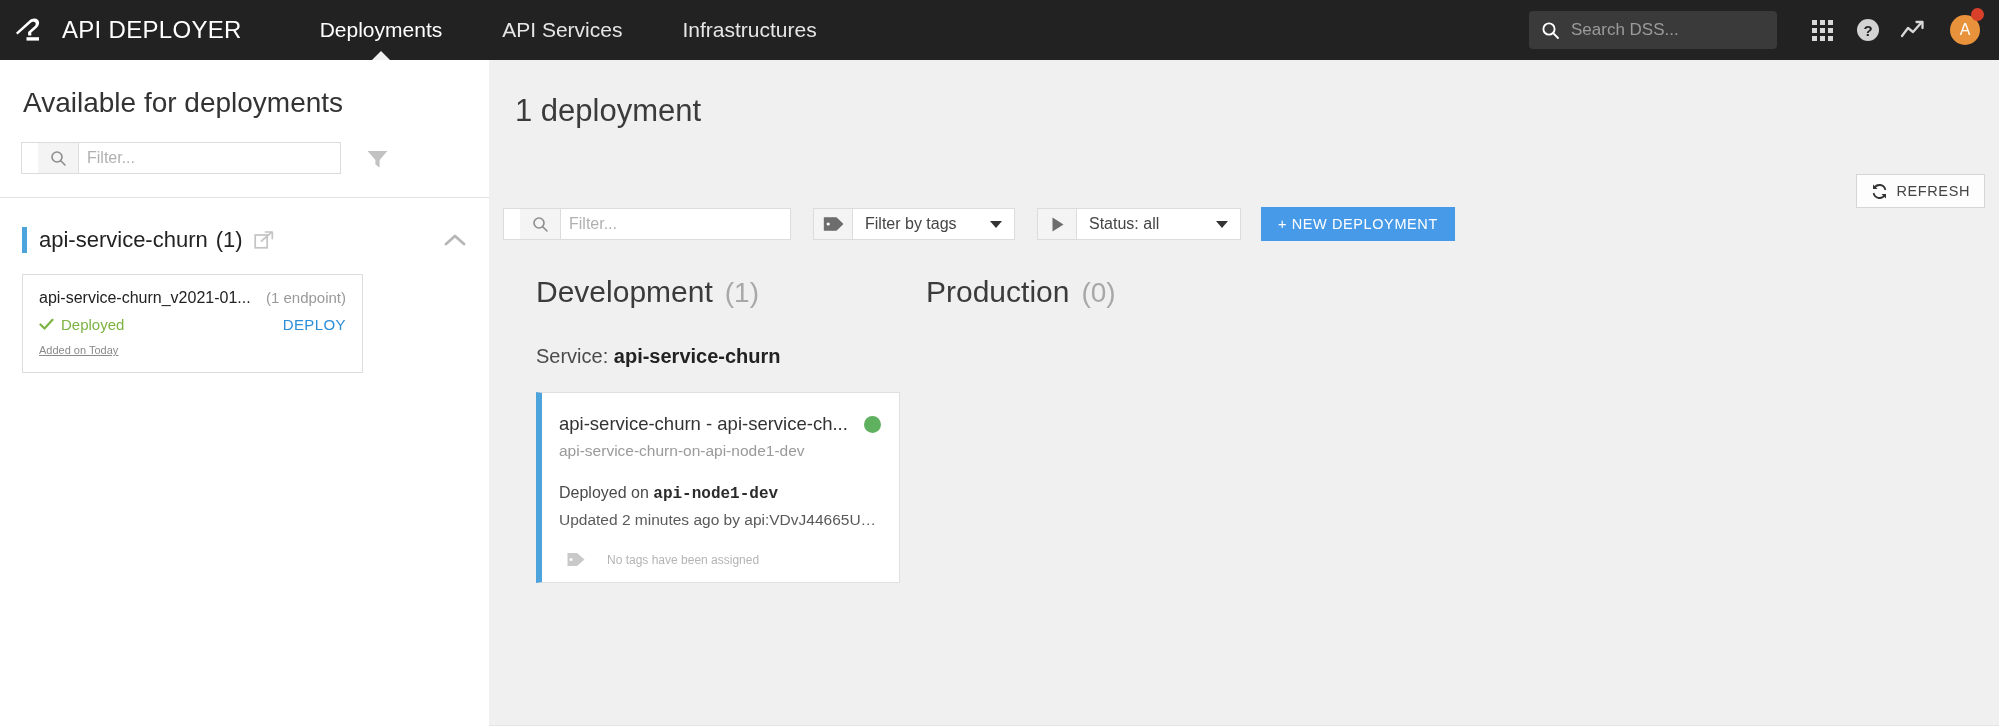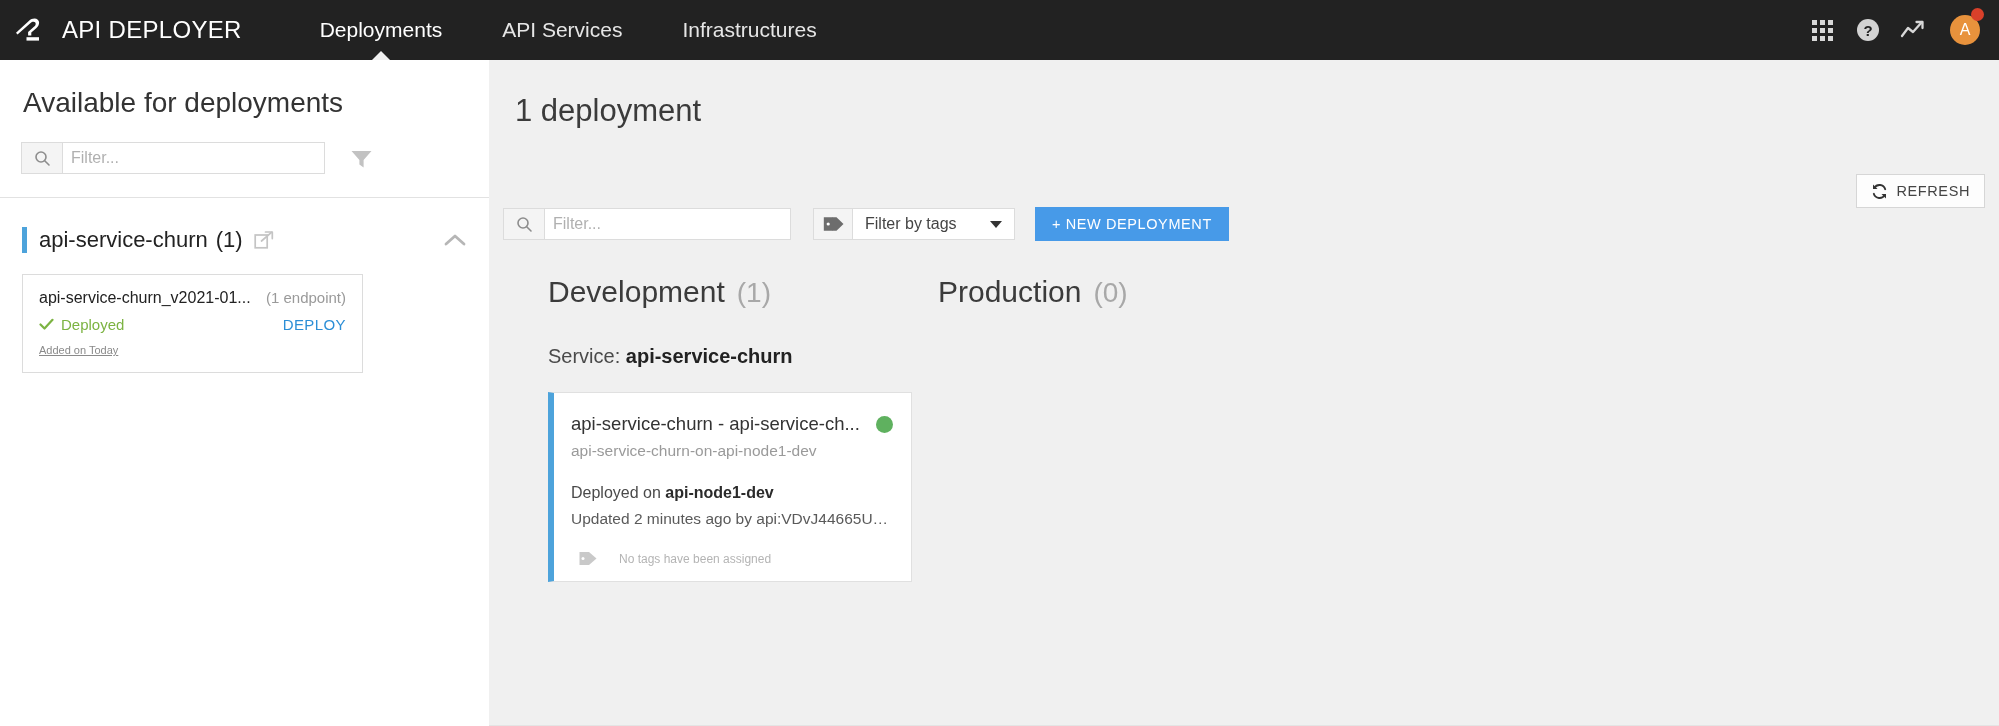--- a/index.html
+++ b/index.html
@@ -171,20 +171,21 @@
     align-items: center;
     padding: 23px 0 0 21px;
   }
   .input-group {
     display: flex;
     align-items: center;
     height: 32px;
     border: 1px solid #dcdcdc;
     box-sizing: border-box;
     background: #ffffff;
+    padding-left: 16px;
   }
   .input-group .ig-icon {
     width: 40px; height: 30px;
     background: #f4f4f4;
     border-right: 1px solid #dcdcdc;
     display: flex;
     align-items: center;
     justify-content: center;
     flex: 0 0 auto;
   }
@@ -403,21 +404,21 @@
     padding: 0 17px;
     box-sizing: border-box;
     cursor: pointer;
     white-space: nowrap;
   }
 
   .columns {
     position: absolute;
     top: 215px; left: 0; right: 0;
     display: flex;
-    padding-left: 59px;
+    padding-left: 47px;
     box-sizing: border-box;
   }
   .col { width: 390px; flex: 0 0 auto; }
   .col-head {
     display: flex;
     align-items: baseline;
     margin-bottom: 0;
   }
   .col-title {
     font-size: 30px;
@@ -472,21 +473,21 @@
     color: #9a9a9a;
     white-space: nowrap;
     overflow: hidden;
     text-overflow: ellipsis;
   }
   .dc-deployed {
     margin-top: 24px;
     font-size: 16px;
     color: #4a4a4a;
   }
-  .dc-deployed b { color: #2b2b2b; font-weight: 700; }
+  .dc-deployed b { color: #2b2b2b; font-weight: 700; font-family: Liberation Mono, monospace; }
   .dc-updated {
     margin-top: 8px;
     font-size: 15.5px;
     color: #5a5a5a;
     white-space: nowrap;
     overflow: hidden;
     text-overflow: ellipsis;
   }
   .dc-tags {
     margin-top: 22px;
@@ -516,20 +517,27 @@
     <div class="brand">API DEPLOYER</div>
 
     <div class="nav-tabs">
       <div class="nav-tab active">Deployments</div>
       <div class="nav-tab">API Services</div>
       <div class="nav-tab">Infrastructures</div>
     </div>
 
     <div class="nav-spacer"></div>
 
+    <div class="search-box">
+      <svg width="19" height="19" viewBox="0 0 19 19">
+        <circle cx="8" cy="8" r="5.6" fill="none" stroke="#ffffff" stroke-width="1.9"></circle>
+        <line x1="12.2" y1="12.2" x2="17" y2="17" stroke="#ffffff" stroke-width="1.9" stroke-linecap="round"></line>
+      </svg>
+      <span class="ph">Search DSS...</span>
+    </div>
 
     <div class="nav-icon">
       <span class="grid-icon">
         <i></i>
           <i></i>
           <i></i>
           <i></i>
           <i></i>
           <i></i>
           <i></i>
@@ -653,20 +661,29 @@
           <svg width="21" height="18" viewBox="0 0 21 18">
             <path d="M1.8 2.2 L10.0 2.2 L17.5 9.0 L10.0 15.8 L1.8 15.8 Z" fill="#6d6d6d" transform="translate(-1,0)"></path>
             <path d="M9.0 2.2 L13.5 2.2 L20.5 9.0 L13.5 15.8 L9.0 15.8 Z" fill="#6d6d6d"></path>
             <circle cx="5.2" cy="9" r="1.6" fill="#ffffff"></circle>
           </svg>
         </span>
         <span class="sel-label">Filter by tags</span>
         <span class="caret"></span>
       </div>
 
+      <div class="tb-select sel-status">
+        <span class="sel-icon">
+          <svg width="17" height="19" viewBox="0 0 17 19">
+            <polygon points="3.5,2.5 3.5,16.5 14.5,9.5" fill="#6d6d6d"></polygon>
+          </svg>
+        </span>
+        <span class="sel-label">Status: all</span>
+        <span class="caret"></span>
+      </div>
 
       <div class="new-deploy-btn">+ NEW DEPLOYMENT</div>
     </div>
 
     <div class="columns">
 
       <div class="col">
         <div class="col-head">
           <span class="col-title">Development</span>
           <span class="col-count">(1)</span>

